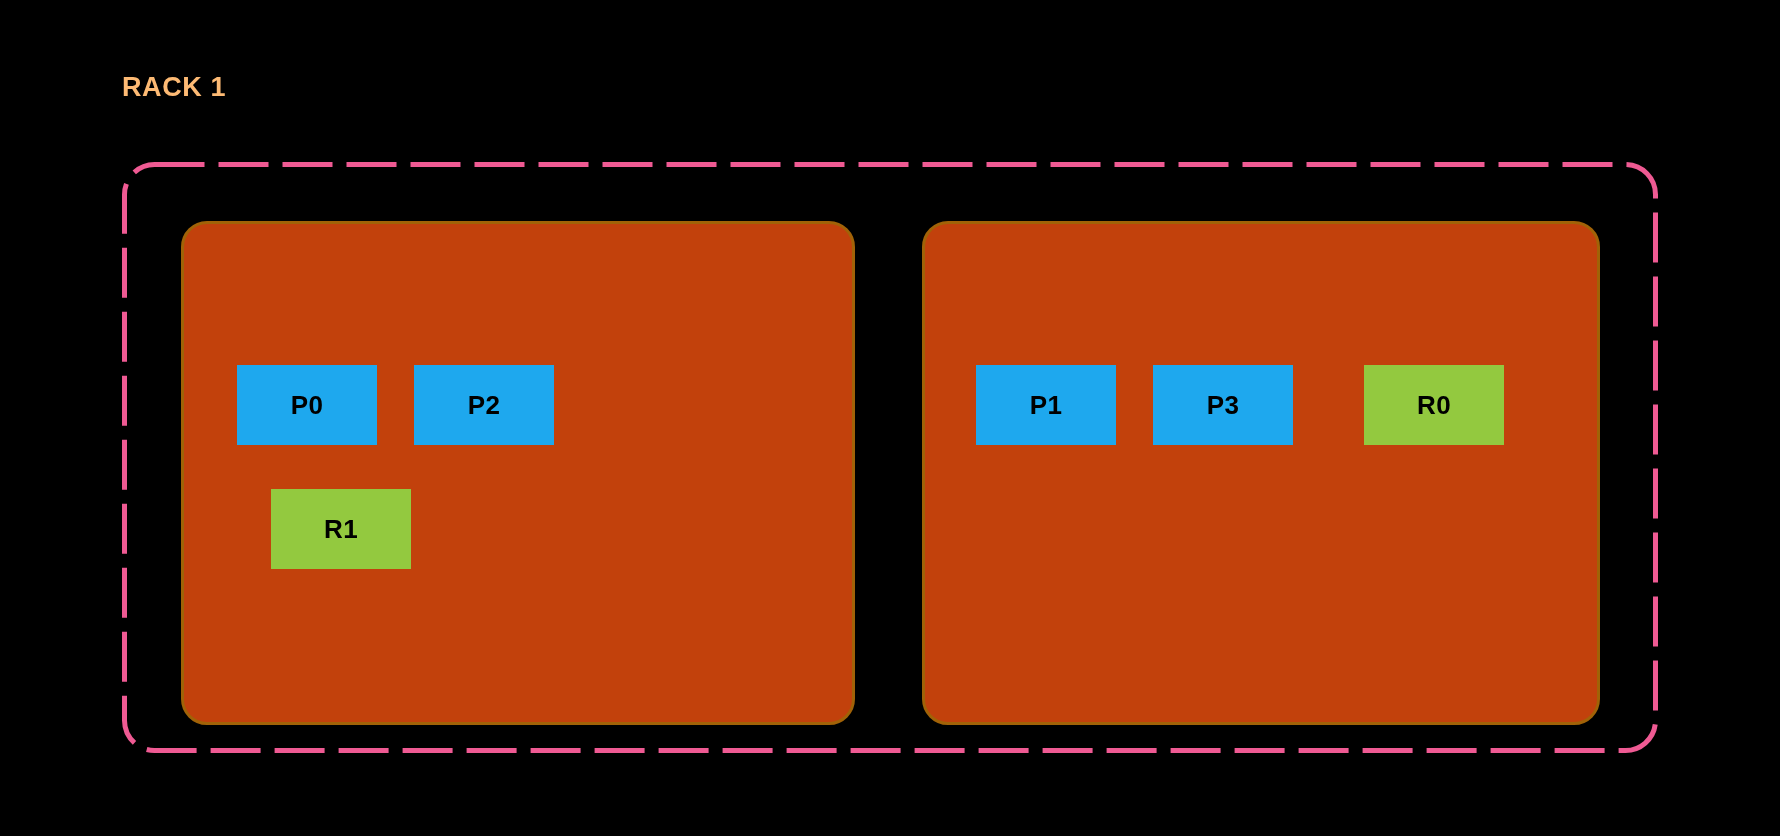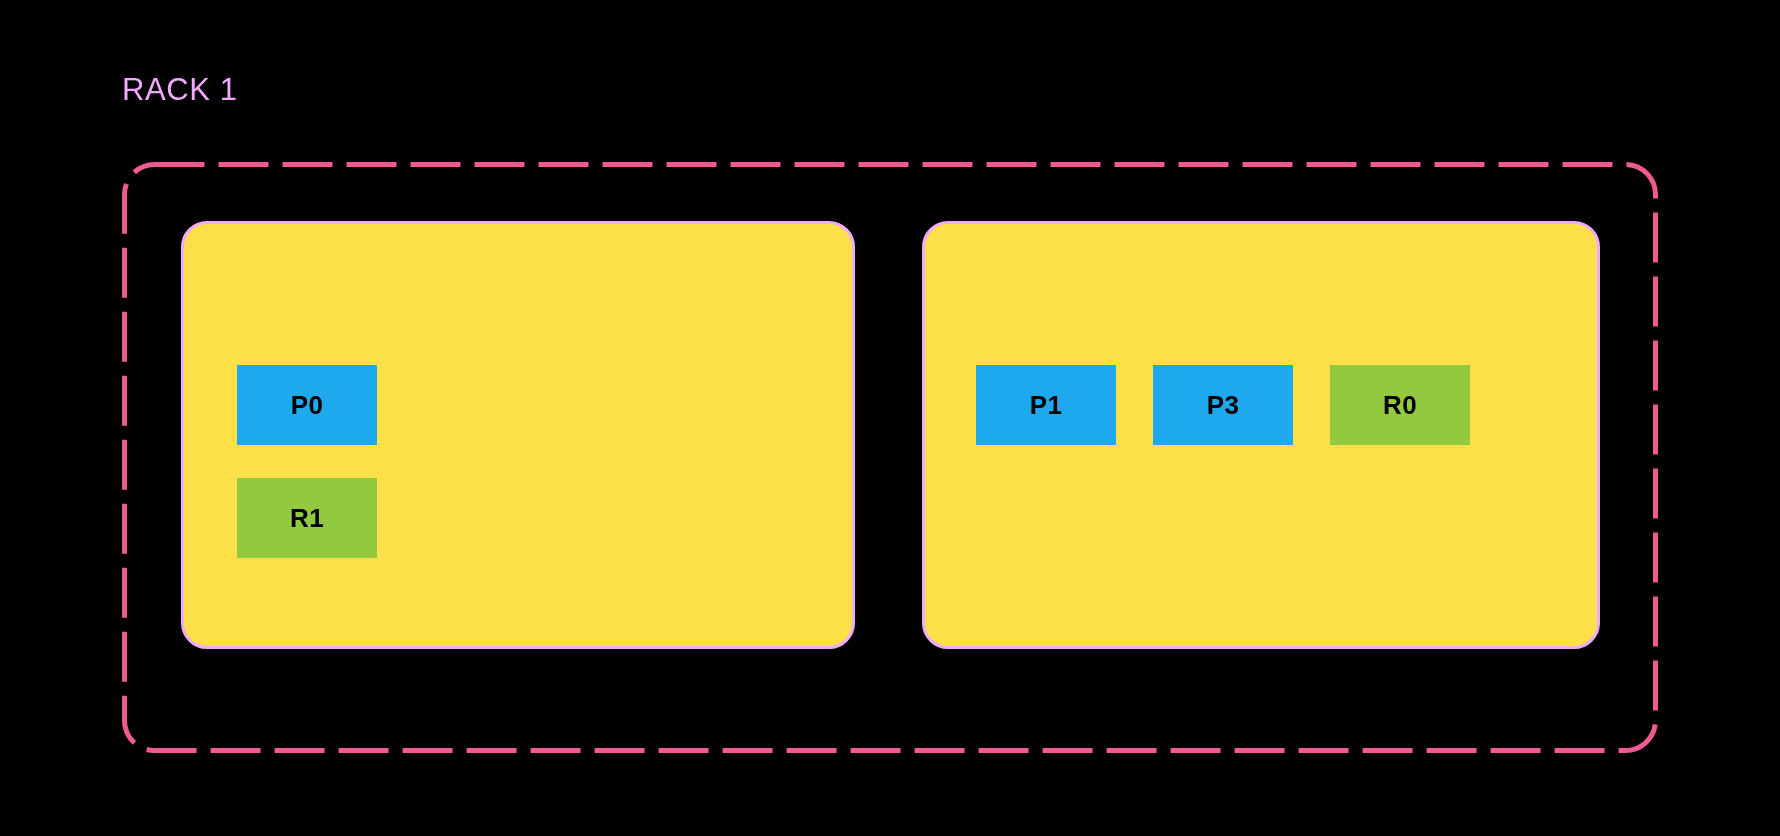--- a/index.html
+++ b/index.html
@@ -20,24 +20,24 @@
     width: 1780px;
     height: 836px;
     background: #000000;
   }
 
   
   .rack-label {
     position: absolute;
     left: 122px;
     top: 74px;
-    font-size: 31px;
-    font-weight: 400;
+    font-size: 27px;
+    font-weight: 700;
     letter-spacing: 0.6px;
-    color: #f0abfc;
+    color: #fdba74;
     line-height: 1;
     white-space: nowrap;
   }
 
   
   .rack-outline {
     position: absolute;
     left: 122px;
     top: 162px;
     width: 1536px;
@@ -51,75 +51,76 @@
     position: absolute;
     left: 0;
     top: 0;
     overflow: visible;
   }
 
   
   .node-box {
     position: absolute;
     box-sizing: border-box;
-    border: 3px solid #f0abfc;
+    border: 3px solid #a16207;
     border-radius: 26px;
-    background: #fde047;
+    background: #c2410c;
     top: 221px;
-    height: 428px;
+    height: 504px;
   }
   .node-box.node-left  { left: 181px;  width: 674px; }
   .node-box.node-right { left: 922px;  width: 678px; text-align: right; }
 
   
   .tile-row {
     position: absolute;
     display: flex;
     flex-direction: row;
     gap: 37px;
     height: 80px;
   }
   .row-top    { top: 141px; }
-  .row-bottom { top: 254px; flex-direction: column; }
+  .row-bottom { top: 265px; flex-direction: column; }
   .node-left  .tile-row { left: 53px; }
   .node-right .tile-row { left: 51px; }
 
   
   .tile {
     width: 140px;
     height: 80px;
     display: flex;
     align-items: center;
     justify-content: center;
     font-size: 26px;
     font-weight: 700;
     color: #000000;
     letter-spacing: 0.3px;
     line-height: 1;
     user-select: none;
   }
   .tile.partition { background: #1ea8ee; }
-  .tile.replica   { background: #93c93f; }
+  .tile.replica   { background: #93c93f; margin-left: 34px; }
 </style>
 </head>
 <body>
 
 <div id="stage">
 
   <div class="rack-label">RACK 1</div>
 
   <div class="rack-outline">
     <svg width="1536" height="591" viewBox="0 0 1536 591" aria-hidden="true">
       <rect x="2.5" y="2.5" width="1531" height="586" rx="30" ry="30" fill="none" stroke="#ef5a93" stroke-width="5" stroke-dasharray="50 14" stroke-linecap="butt"></rect>
     </svg>
   </div>
 
   <div class="node-box node-left">
     <div class="tile-row row-top">
       <div class="tile partition">P0</div>
+      <div class="tile partition">P2</div>
     </div>
     <div class="tile-row row-bottom">
       <div class="tile replica">R1</div>
     </div>
   </div>
 
   <div class="node-box node-right">
     <div class="tile-row row-top">
       <div class="tile partition">P1</div>
       <div class="tile partition">P3</div>

